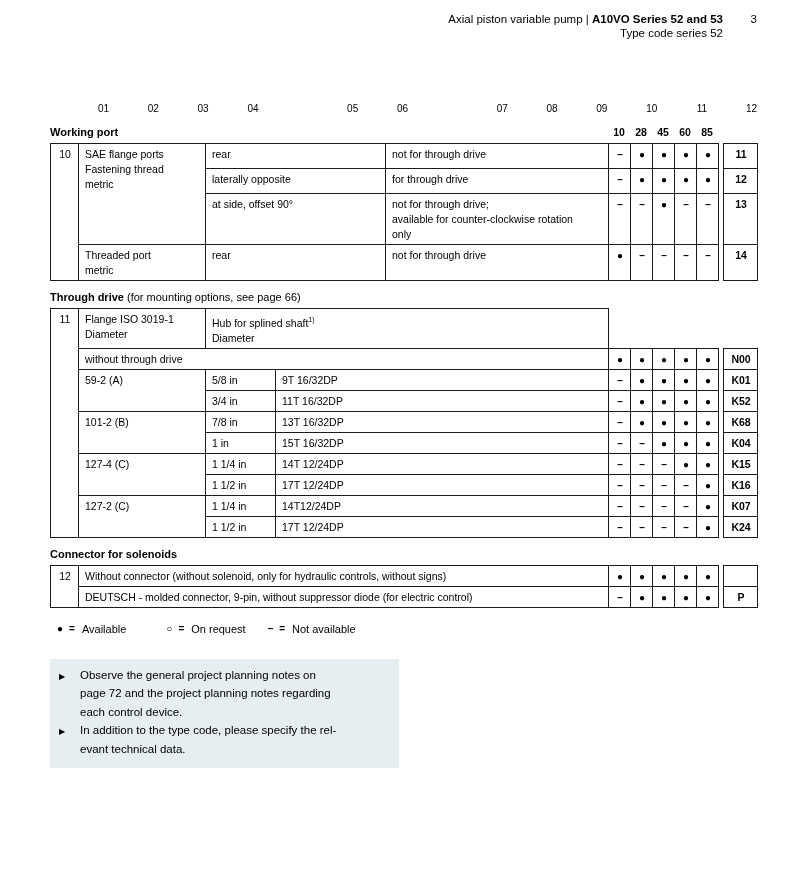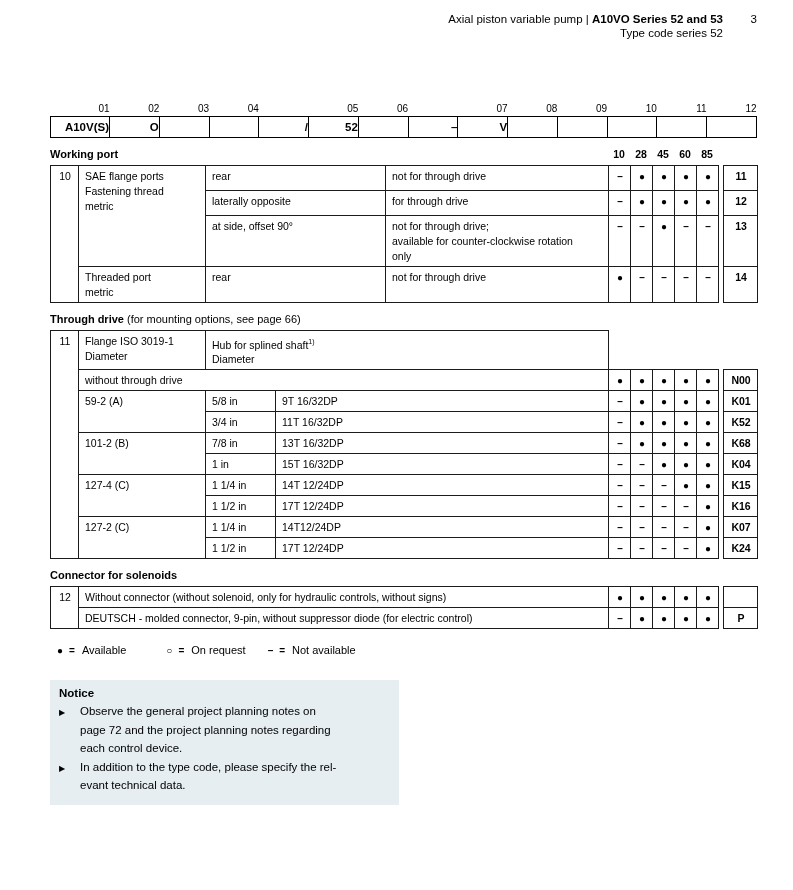--- a/index.html
+++ b/index.html
@@ -96,36 +96,20 @@
         <td class="tc-label"></td>
         <td class="tc-label">05</td>
         <td class="tc-label">06</td>
         <td class="tc-label"></td>
         <td class="tc-label">07</td>
         <td class="tc-label">08</td>
         <td class="tc-label">09</td>
         <td class="tc-label">10</td>
         <td class="tc-label">11</td>
         <td class="tc-label">12</td>
-      </tr>
-      <tr>
-        <td class="tc-val">A10V(S)</td>
-        <td class="tc-val">O</td>
-        <td class="tc-val"></td>
-        <td class="tc-val"></td>
-        <td class="tc-val">/</td>
-        <td class="tc-val">52</td>
-        <td class="tc-val"></td>
-        <td class="tc-val">–</td>
-        <td class="tc-val">V</td>
-        <td class="tc-val"></td>
-        <td class="tc-val"></td>
-        <td class="tc-val"></td>
-        <td class="tc-val"></td>
-        <td class="tc-val"></td>
       </tr>
     </tbody>
       </table>
 
     <div class="sec-head">
       <span class="h">Working port</span>
       <span class="size-cols">
         <span>10</span>
         <span>28</span>
         <span>45</span>
@@ -390,21 +374,20 @@
       </span>
       <span class="gap2"></span>
       <span class="leg-item">
         <span class="sym">–</span>
         <span class="eq">=</span>
         <span>Not available</span>
       </span>
     </div>
 
     <div class="notice">
-      <div class="title">Notice</div>
       <div class="n-item">
         <span class="n-marker">▶</span>
         <span class="n-text">Observe the general project planning notes on
 page 72 and the project planning notes regarding
 each control device.</span>
       </div>
       <div class="n-item">
         <span class="n-marker">▶</span>
         <span class="n-text">In addition to the type code, please specify the rel-
 evant technical data.</span>

